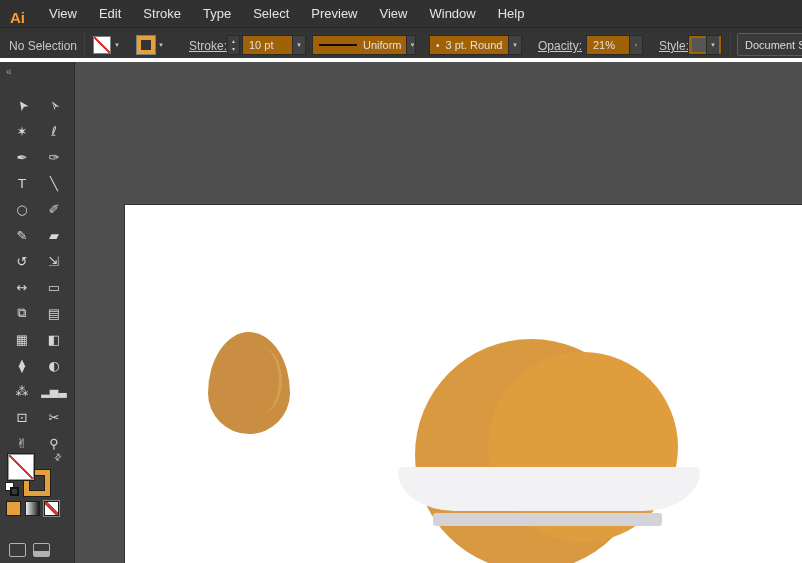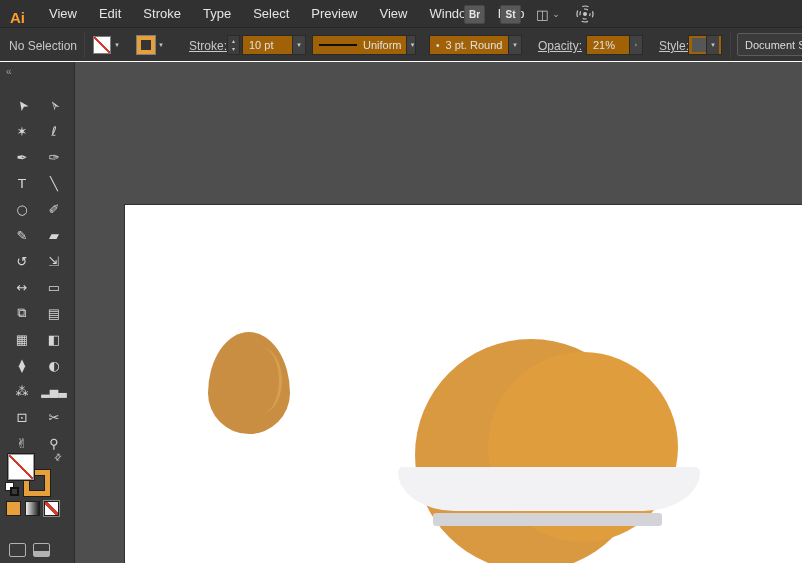--- a/index.html
+++ b/index.html
@@ -14,21 +14,21 @@
   .menubar{position:absolute;top:0;left:0;right:0;height:28px;background:#313131;display:flex;align-items:center;border-bottom:1px solid #262626;}
   .ai-logo{color:#ff9c2e;font-weight:bold;font-size:15px;margin:8px 13px 0 10px;}
   .menu-items{display:flex;align-items:center;height:100%;}
   .menu-item{padding:0 11px;font-size:13px;color:#e4e4e4;line-height:28px;cursor:default;}
   .menu-right{position:absolute;left:464px;top:0;height:28px;display:flex;align-items:center;gap:15px;}
   .badge{width:21px;height:19px;background:#585858;border:1px solid #474747;border-radius:2px;color:#e8e8e8;font-size:10px;font-weight:bold;display:flex;align-items:center;justify-content:center;}
   .ws-group{display:flex;align-items:center;gap:4px;color:#c9c9c9;}
   .ws-glyph{font-size:13px;font-family:"DejaVu Sans",sans-serif;}
   .chev{font-size:9px;color:#b5b5b5;font-family:"DejaVu Sans",sans-serif;}
   
-  .controlbar{position:absolute;top:28px;left:0;right:0;height:34px;background:#343434;border-bottom:1px solid #ffffff;}
+  .controlbar{position:absolute;top:28px;left:0;right:0;height:34px;background:#343434;border-bottom:4px solid #ffffff;}
   .controlbar .label{position:absolute;top:11px;font-size:12px;color:#c8c8c8;}
   .u{text-decoration:underline;}
   .vsep{position:absolute;top:4px;width:1px;height:26px;background:#272727;border-right:1px solid #404040;}
   .swatch-group{position:absolute;top:8px;display:flex;align-items:center;}
   .swatch{width:18px;height:18px;border:1px solid #7d7d7d;}
   .swatch.none-fill{background:linear-gradient(to top right,#fff 44%,#d43a2f 44%,#d43a2f 56%,#fff 56%);}
   .swatch.stroke-ring{border:4px solid #e5a03c;background:transparent;box-shadow:0 0 0 1px #7d7d7d;}
   .swatch-chev{width:12px;height:18px;display:flex;align-items:center;justify-content:center;font-size:7px;color:#c5c5c5;font-family:"DejaVu Sans",sans-serif;}
   .field{position:absolute;top:7px;height:20px;background:#a16207;border:1px solid #2a2a2a;display:flex;align-items:center;overflow:hidden;}
   .field .txt{font-size:11px;color:#e0e0e0;padding:0 4px 0 6px;white-space:nowrap;flex:1;}
@@ -84,35 +84,20 @@
     <div class="menu-items">
       <span class="menu-item">View</span>
       <span class="menu-item">Edit</span>
       <span class="menu-item">Stroke</span>
       <span class="menu-item">Type</span>
       <span class="menu-item">Select</span>
       <span class="menu-item">Preview</span>
       <span class="menu-item">View</span>
       <span class="menu-item">Window</span>
       <span class="menu-item">Help</span>
-    </div>
-    <div class="menu-right">
-      <span class="badge">Br</span>
-      <span class="badge">St</span>
-      <span class="ws-group">
-        <span class="ws-glyph">◫</span>
-        <span class="chev">⌄</span>
-      </span>
-      <span style="display:flex;align-items:center;">
-        <svg width="20" height="18" viewBox="0 0 20 18">
-          <circle cx="10" cy="9" r="2" fill="#c9c9c9"></circle>
-          <circle cx="10" cy="9" r="5" fill="none" stroke="#c9c9c9" stroke-width="1.2" stroke-dasharray="4 4" stroke-dashoffset="2"></circle>
-          <circle cx="10" cy="9" r="8" fill="none" stroke="#c9c9c9" stroke-width="1.2" stroke-dasharray="6.5 6.1" stroke-dashoffset="3.2"></circle>
-        </svg>
-      </span>
     </div>
   </div>
 
   <div class="controlbar">
     <span class="label" style="left:9px;">No Selection</span>
     <span class="vsep" style="left:84px;"></span>
 
     <span class="swatch-group" style="left:93px;">
       <span class="swatch none-fill"></span>
       <span class="swatch-chev">▾</span>

